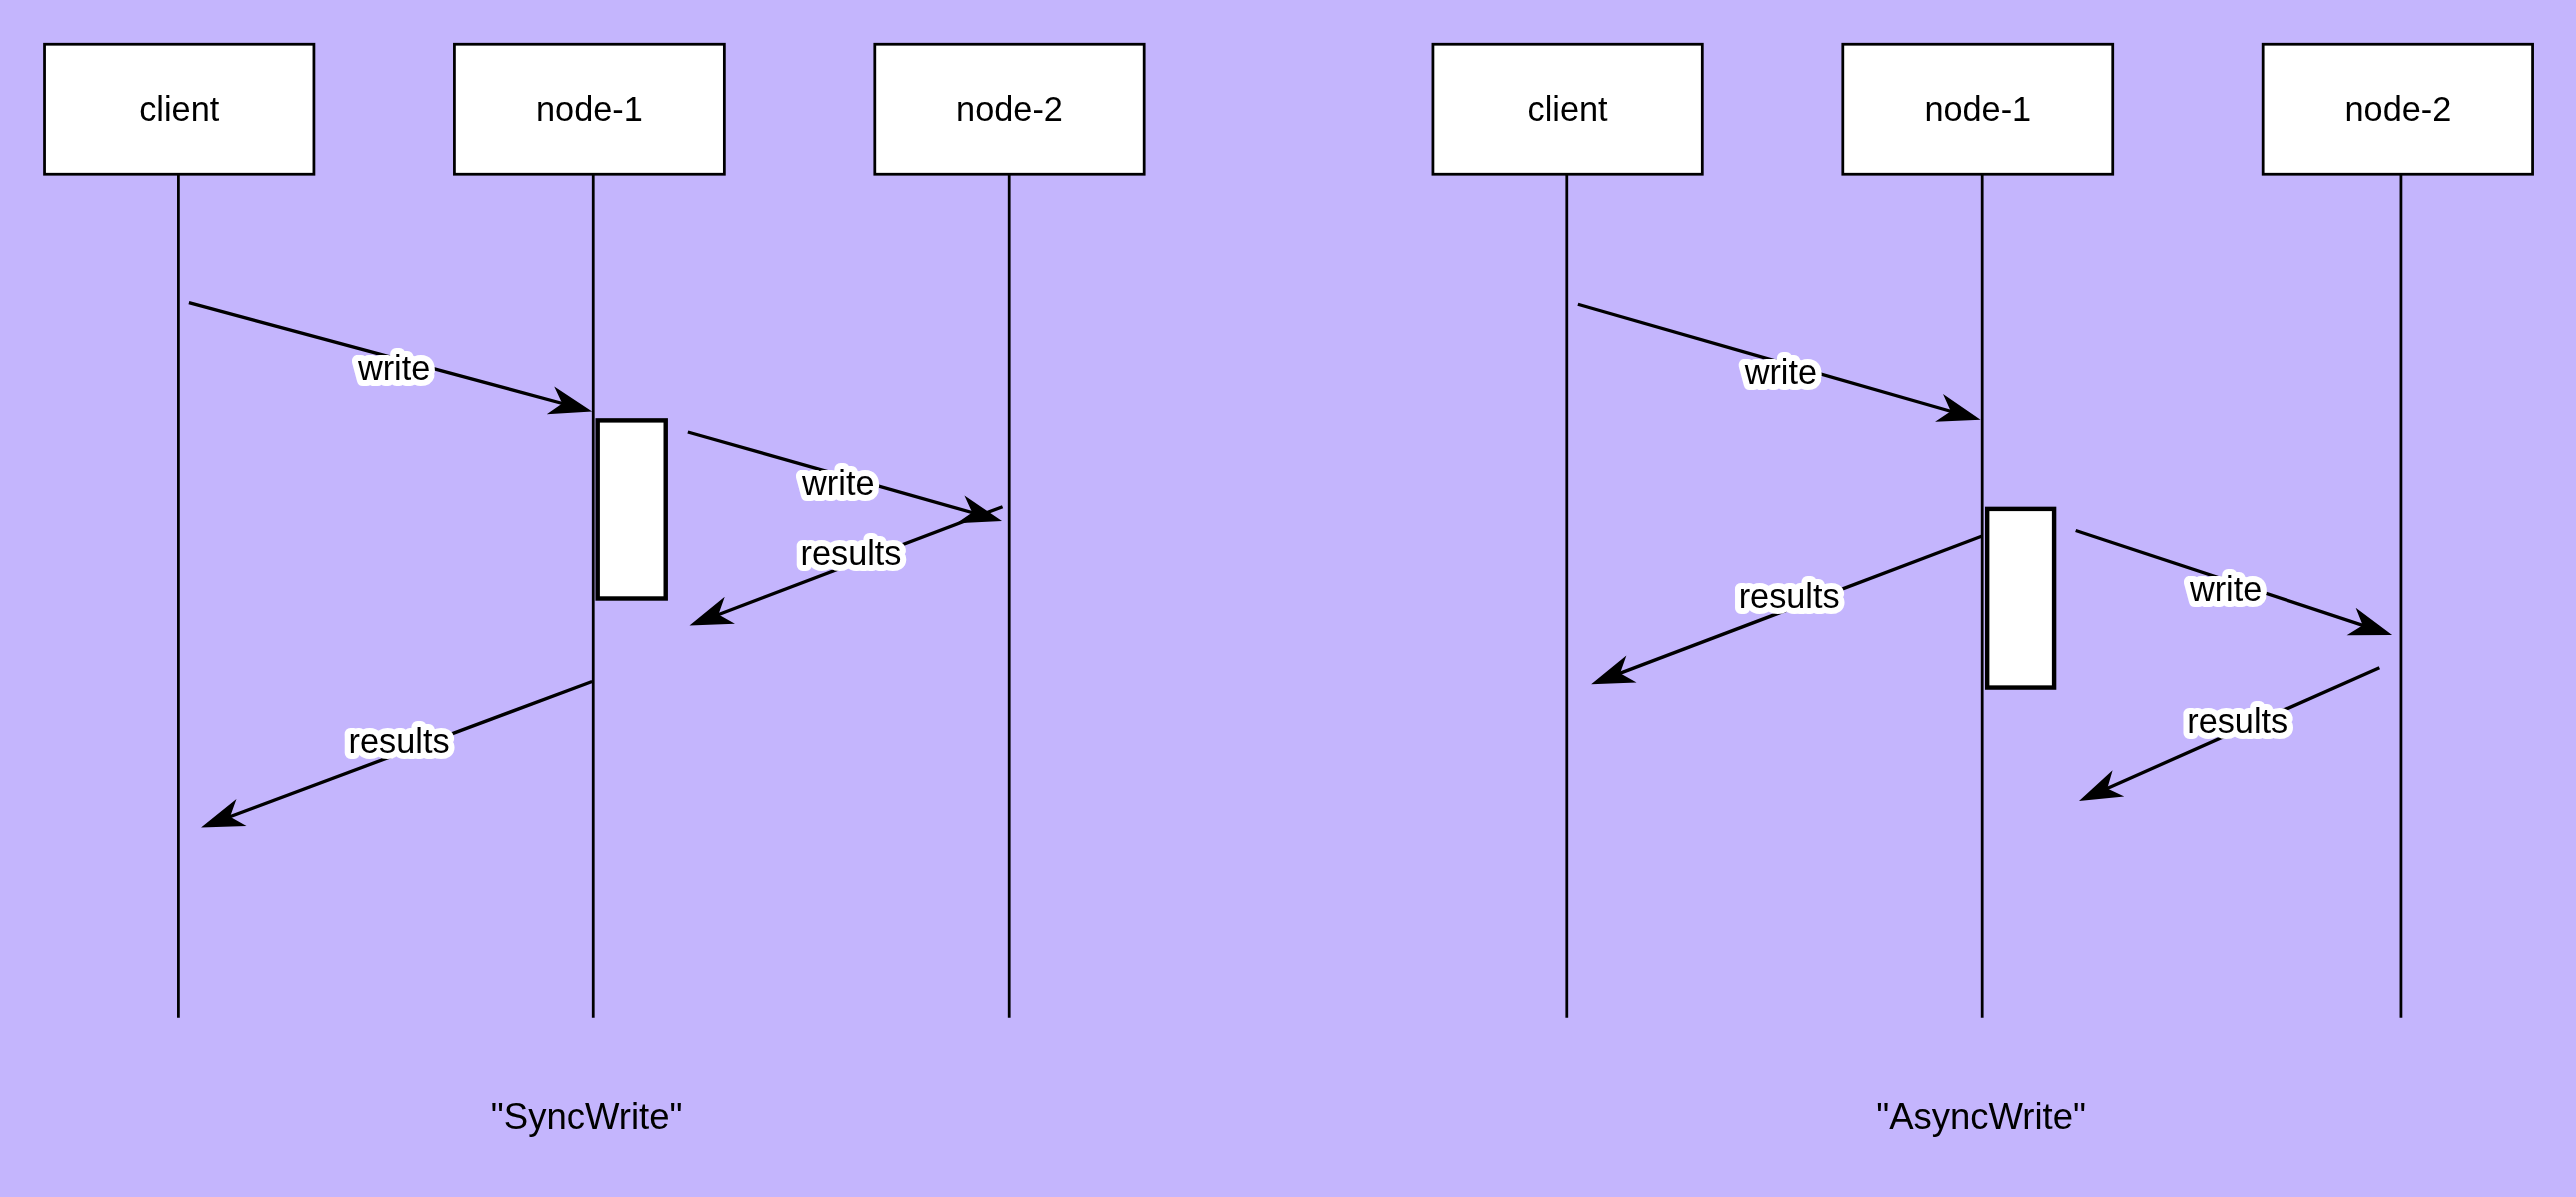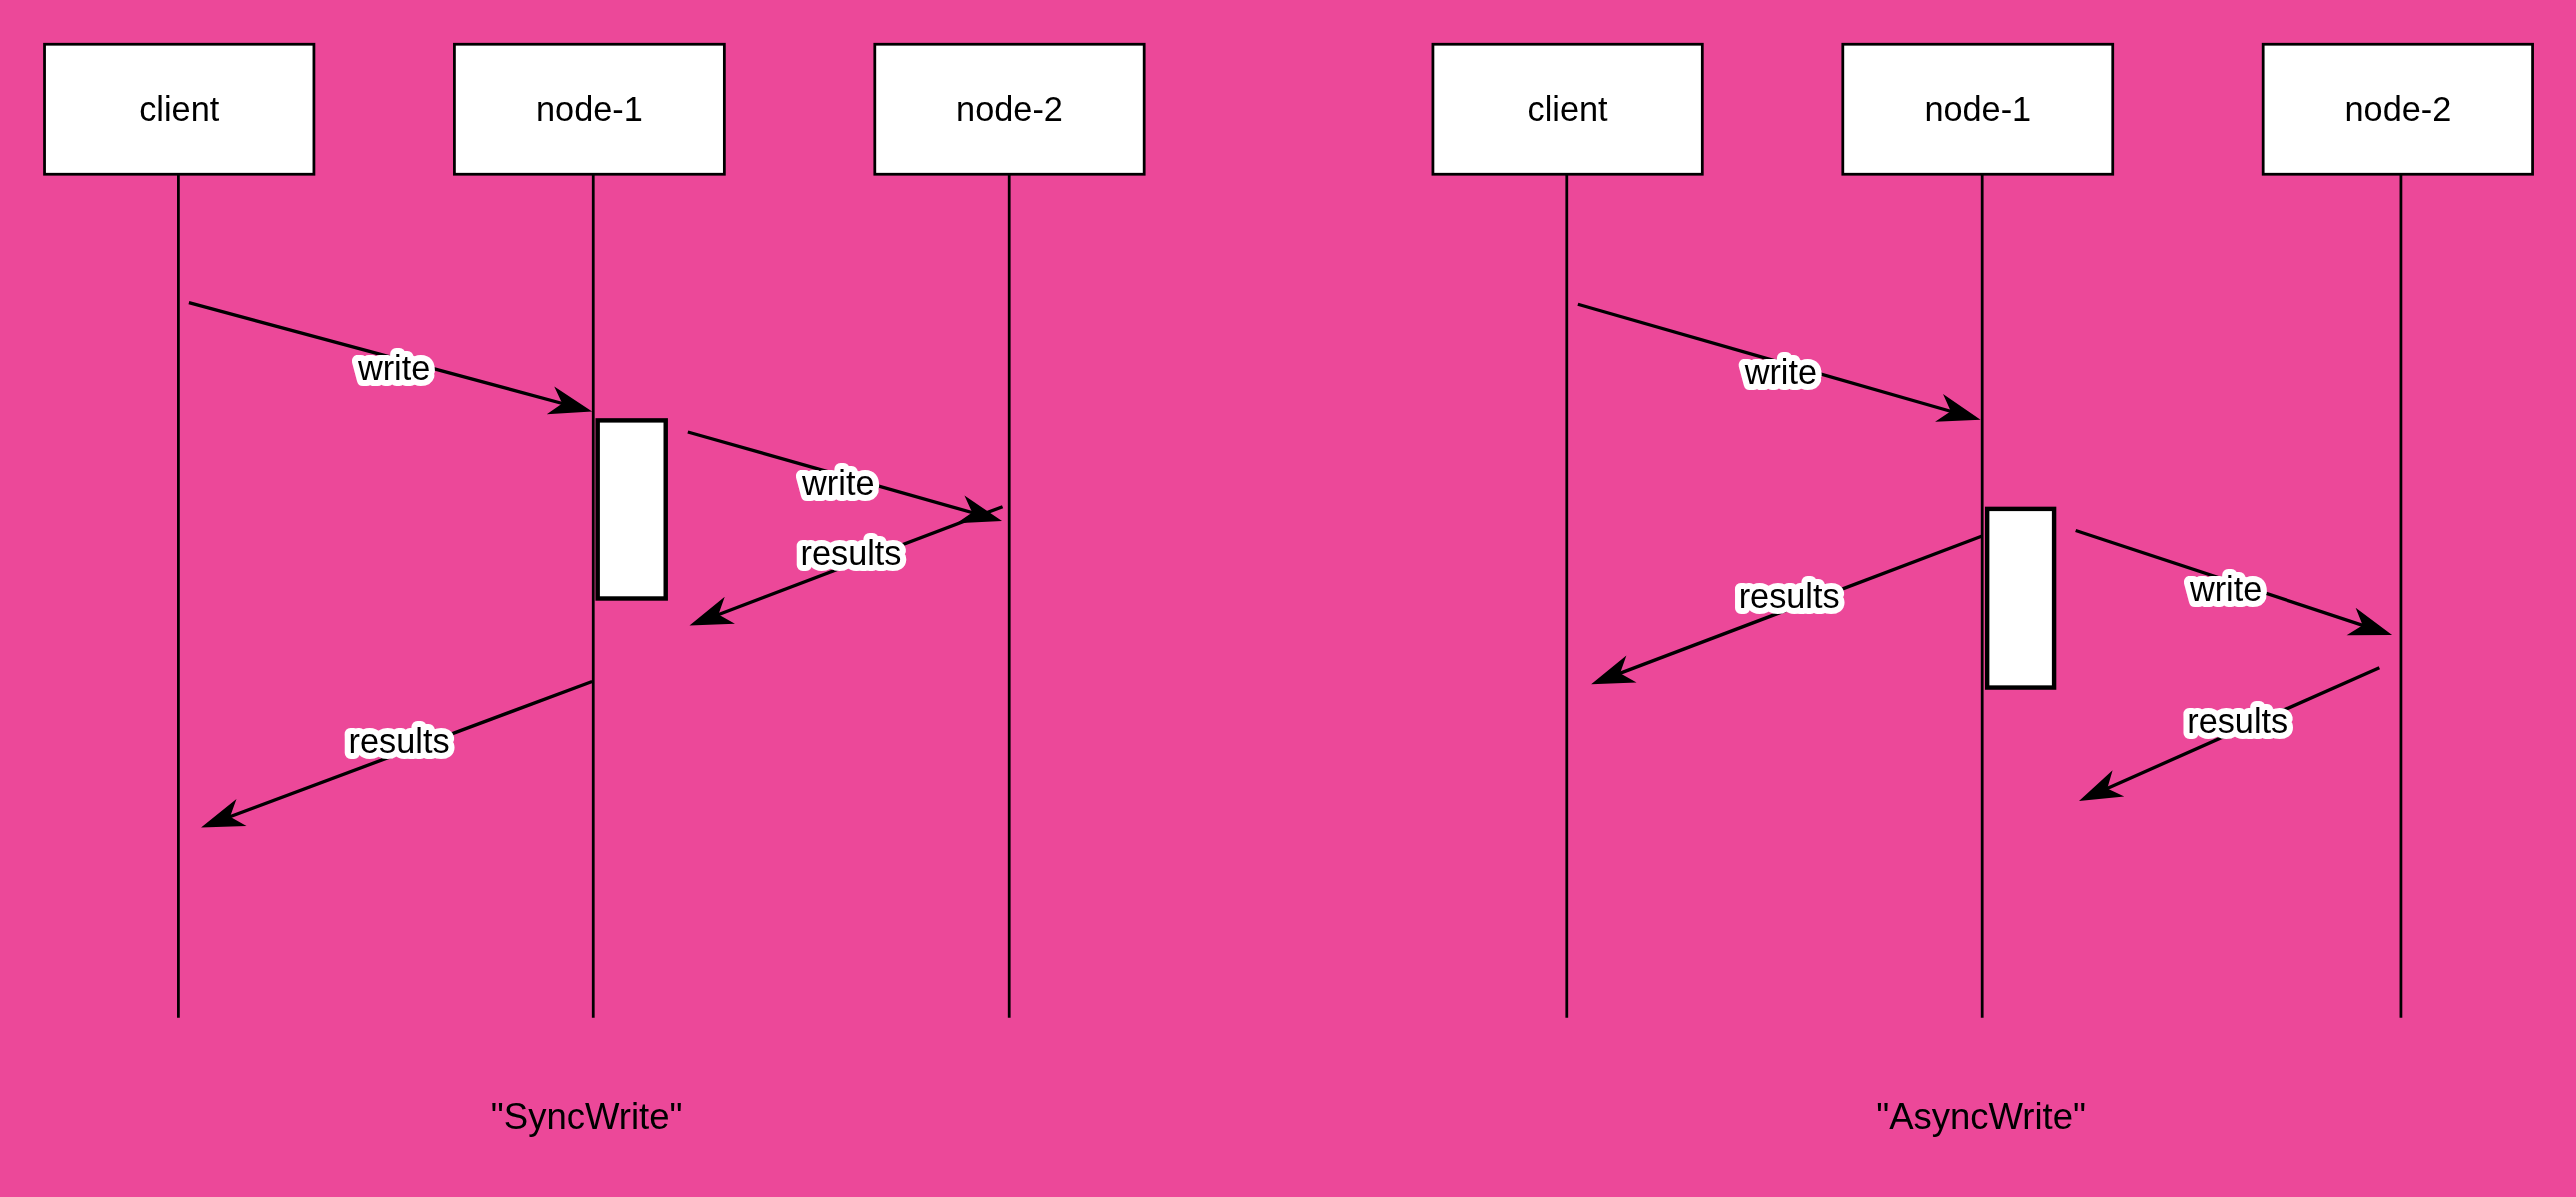--- a/index.html
+++ b/index.html
@@ -10,21 +10,21 @@
   body {
     width: 2576px;
     height: 1197px;
     font-family: "Liberation Sans", sans-serif;
     overflow: hidden;
   }
   #canvas {
     position: relative;
     width: 2576px;
     height: 1197px;
-    background: #ec4899;
+    background: #c4b5fd;
   }
   svg.diagram-svg {
     position: absolute;
     top: 0;
     left: 0;
     width: 2576px;
     height: 1197px;
     display: block;
   }
   .participant-box {

